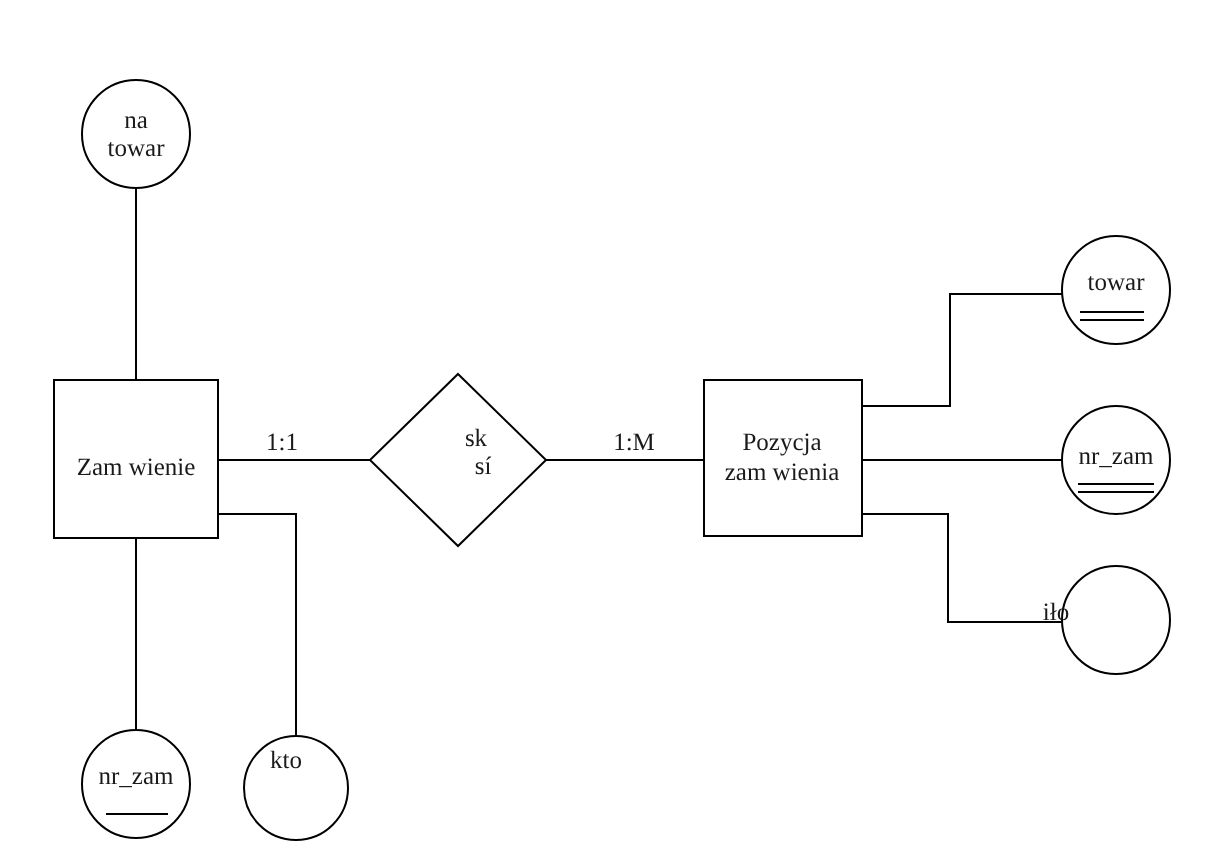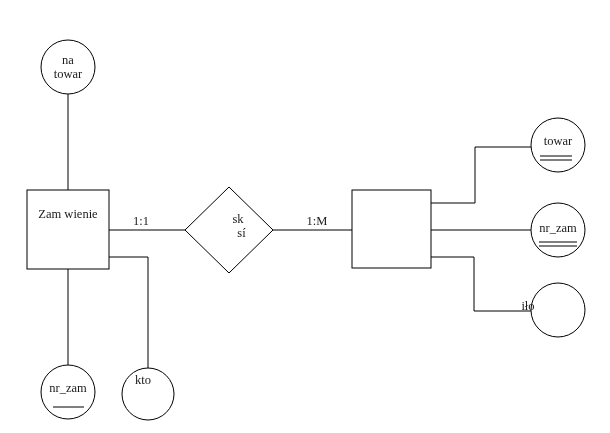--- a/index.html
+++ b/index.html
@@ -87,22 +87,26 @@
   <div class="lbl" style="left:68px; top:388px">nr_zam</div>
 
   <div class="lbl" style="left:143px; top:380px">kto</div>
 
   <div class="lbl" style="left:558px; top:141px">towar</div>
 
   <div class="lbl" style="left:558px; top:228px">nr_zam</div>
 
   <div class="lbl" style="left:528px; top:306px">iło</div>
 
-  <div class="lbl entity" style="left:68px; top:214px">Zam wienie</div>
+  <div class="lbl entity" style="left:68px; top:234px">Zam wienie</div>
 
+  <div class="lbl entity" style="left:391px; top:229px">
+    <div>Pozycja</div>
+    <div>zam wienia</div>
+  </div>
 
   <div class="lbl" style="left:238px; top:226px">
     <div>sk</div>
     <div class="shift-right">sí</div>
   </div>
 
   <div class="lbl card" style="left:141px; top:221px">1:1</div>
 
   <div class="lbl card" style="left:317px; top:221px">1:M</div>
 

